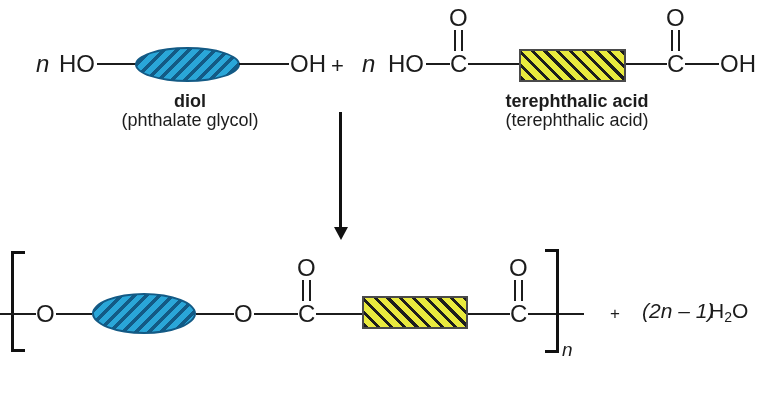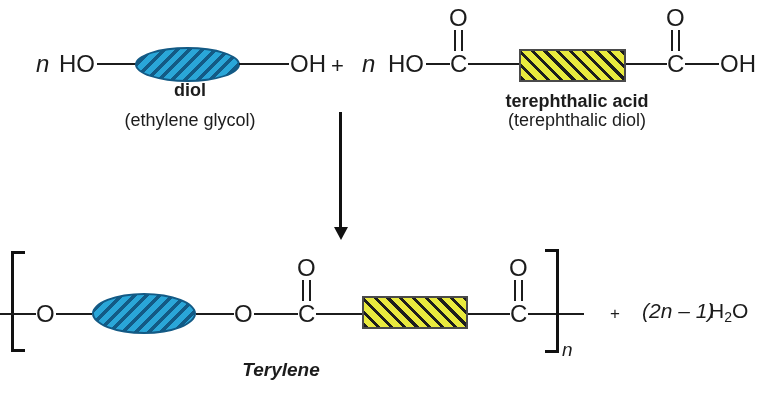--- a/index.html
+++ b/index.html
@@ -62,24 +62,24 @@
   <div class="bond" style="left:468px;top:63px;width:51px;"></div>
   <div class="hatch-rect" style="left:519px;top:49px;width:107px;height:33px;"></div>
   <div class="bond" style="left:626px;top:63px;width:41px;"></div>
   <span class="atom" style="left:667px;top:52px;">C</span>
   <div class="dbond" style="left:671px;top:30px;height:21px;"></div>
   <div class="dbond" style="left:678px;top:30px;height:21px;"></div>
   <span class="atom" style="left:666px;top:6px;">O</span>
   <div class="bond" style="left:685px;top:63px;width:34px;"></div>
   <span class="atom" style="left:720px;top:52px;">OH</span>
 
-  <div class="caption bold" style="left:115px;top:81px;width:150px;">diol</div>
-  <div class="caption" style="left:90px;top:111px;width:200px;">(ethylene glycol)</div>
+  <div class="caption bold" style="left:115px;top:92px;width:150px;">diol</div>
+  <div class="caption" style="left:90px;top:111px;width:200px;">(phthalate glycol)</div>
   <div class="caption bold" style="left:477px;top:92px;width:200px;">terephthalic acid</div>
-  <div class="caption" style="left:477px;top:111px;width:200px;">(terephthalic diol)</div>
+  <div class="caption" style="left:477px;top:111px;width:200px;">(terephthalic acid)</div>
 
   <div class="arrow-shaft" style="left:339px;top:112px;height:117px;"></div>
   <div class="arrow-head" style="left:334px;top:227px;"></div>
 
   <div class="bracket-open" style="left:11px;top:251px;height:95px;"></div>
   <div class="bond" style="left:0px;top:313px;width:36px;"></div>
   <span class="atom" style="left:36px;top:302px;">O</span>
   <div class="bond" style="left:56px;top:313px;width:36px;"></div>
   <div class="hatch-ellipse" style="left:92px;top:293px;width:104px;height:41px;"></div>
   <div class="bond" style="left:196px;top:313px;width:38px;"></div>
@@ -97,15 +97,14 @@
   <div class="dbond" style="left:521px;top:280px;height:21px;"></div>
   <span class="atom" style="left:509px;top:256px;">O</span>
   <div class="bond" style="left:528px;top:313px;width:56px;"></div>
   <div class="bracket-close" style="left:545px;top:249px;height:98px;"></div>
   <span class="subn" style="left:562px;top:340px;">n</span>
 
   <span class="small-plus" style="left:610px;top:305px;">+</span>
   <span class="byprod italic" style="left:642px;top:300px;">(2n – 1)</span>
   <span class="byprod" style="left:709px;top:300px;"><span>H</span><span class="sub">2</span><span>O</span></span>
 
-  <div class="caption bold italic" style="left:181px;top:360px;width:200px;font-size:19px;">Terylene</div>
 
 </div>
 
 </body></html>

